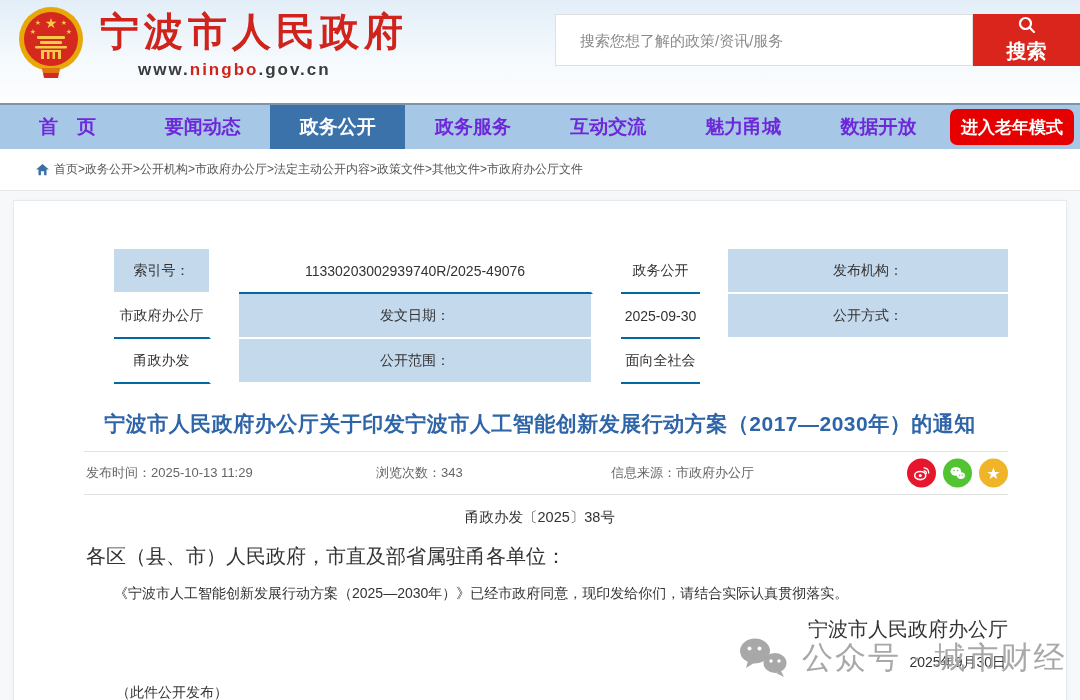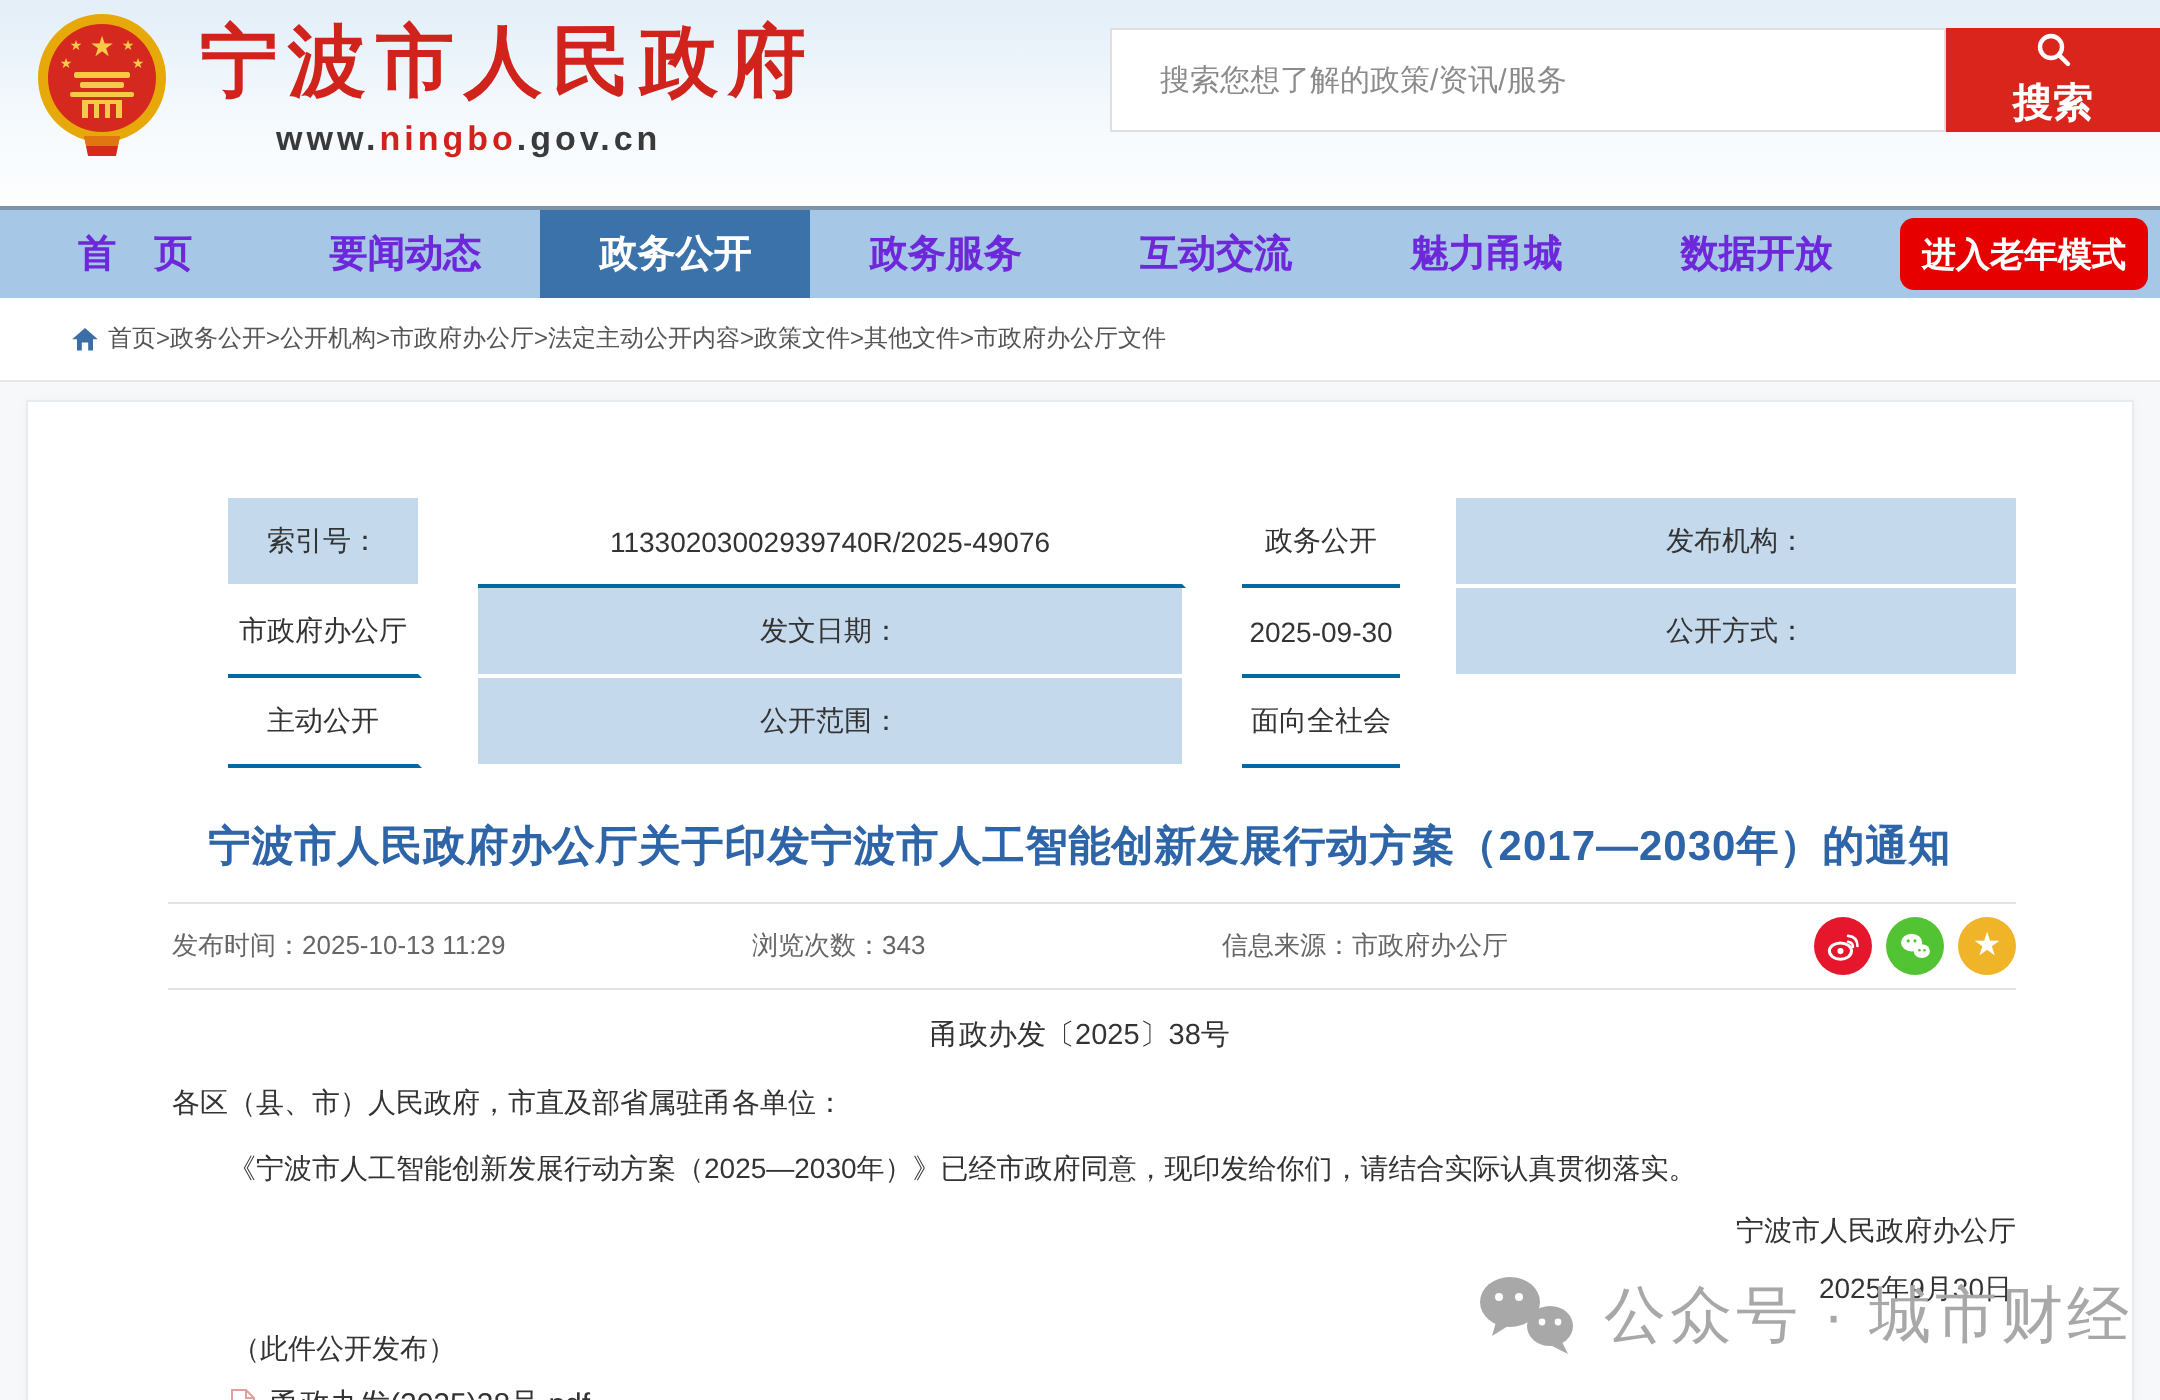--- a/index.html
+++ b/index.html
@@ -74,23 +74,23 @@
   }
   .divider { margin:13px 58px 0 70px; border-top:1px solid #e3e3e3; }
   .meta-row { position:relative; height:42px; margin:0 58px 0 72px; font-size:13px; color:#666; }
   .meta-item { position:absolute; top:50%; transform:translateY(-50%); white-space:nowrap; }
   .meta-time { left:0; } .meta-views { left:290px; } .meta-source { left:525px; }
   .share-icons { right:0; display:flex; gap:7px; }
   .share-circle { width:29px; height:29px; border-radius:50%; display:flex; align-items:center; justify-content:center; cursor:pointer; }
   .weibo { background:#e6162d; } .wechat { background:#52c332; }
   .fav { background:#f0b429; color:#fff; font-size:16px; line-height:1; }
   .doc-number { text-align:center; margin-top:13px; font-size:14.5px; color:#333; }
-  .salutation { margin:16px 58px 0 72px; font-size:14px; color:#333; }
+  .salutation { margin:16px 58px 0 72px; font-size:20px; color:#333; }
   .body-para { margin:12px 58px 0 72px; text-indent:2em; font-size:14px; color:#333; line-height:22px; }
-  .signature { text-align:right; margin:12px 58px 0 0; font-size:14px; color:#333; }
+  .signature { text-align:right; margin:12px 58px 0 0; font-size:20px; color:#333; }
   .sign-date { text-align:right; margin:11px 60px 0 0; font-size:14px; color:#333; }
   .public-note { margin:12px 0 0 102px; font-size:14px; color:#333; }
   .attachment-row { margin:9px 0 0 100px; display:flex; align-items:center; gap:6px; font-size:15px; color:#333; cursor:pointer; }
   
   .watermark {
     position:absolute; left:738px; top:636px; z-index:6;
     display:flex; align-items:center; gap:12px;
     color:#a8a8a8; font-size:31px; letter-spacing:2px; white-space:nowrap;
   }
 </style>
@@ -158,21 +158,21 @@
     <div class="cell cell-label">索引号：</div>
     <div class="cell cell-value mid">11330203002939740R/2025-49076</div>
     <div class="cell cell-value">政务公开</div>
 
     <div class="cell cell-label">发布机构：</div>
     <div class="cell cell-value mid">市政府办公厅</div>
     <div class="cell cell-label">发文日期：</div>
     <div class="cell cell-value">2025-09-30</div>
 
     <div class="cell cell-label">公开方式：</div>
-    <div class="cell cell-value mid">主动公开</div>
+    <div class="cell cell-value mid">甬政办发</div>
     <div class="cell cell-label">公开范围：</div>
     <div class="cell cell-value">面向全社会</div>
   </div>
 
   <h1 class="article-title">宁波市人民政府办公厅关于印发宁波市人工智能创新发展行动方案（2017—2030年）的通知</h1>
 
   <div class="divider"></div>
 
   <div class="meta-row">
     <span class="meta-item meta-time"><span>发布时间：</span><span>2025-10-13 11:29</span></span>

